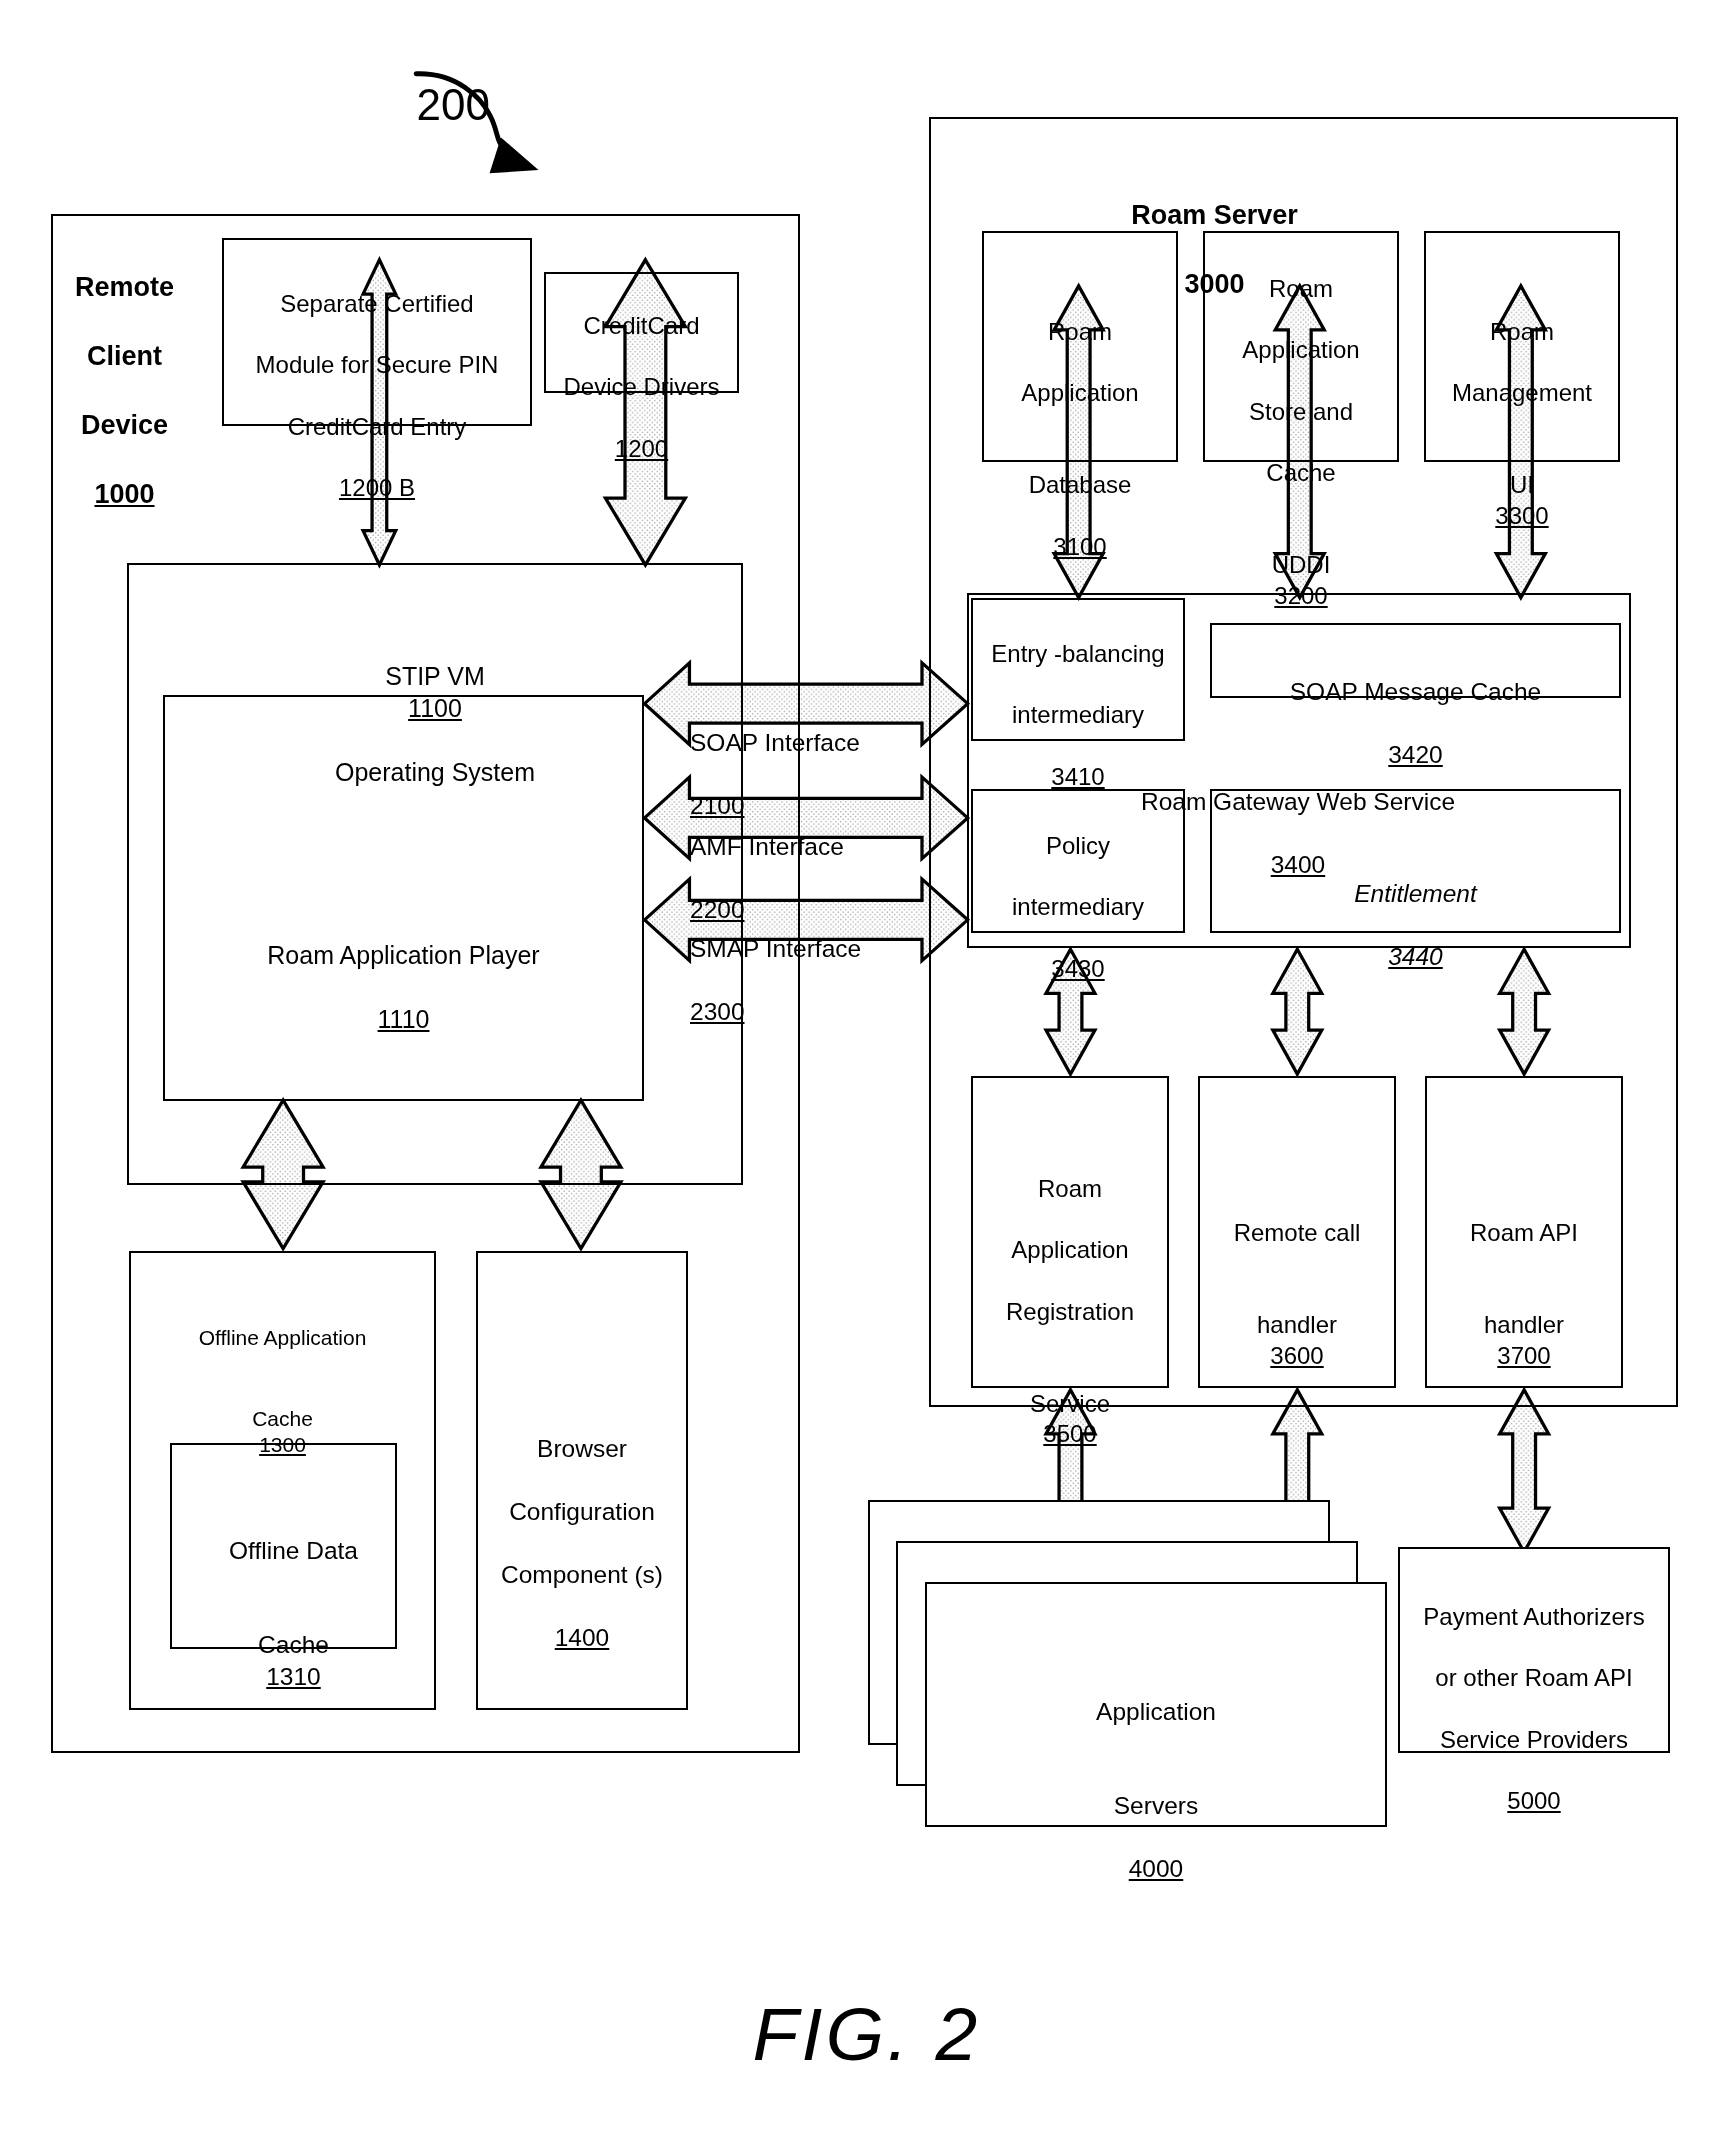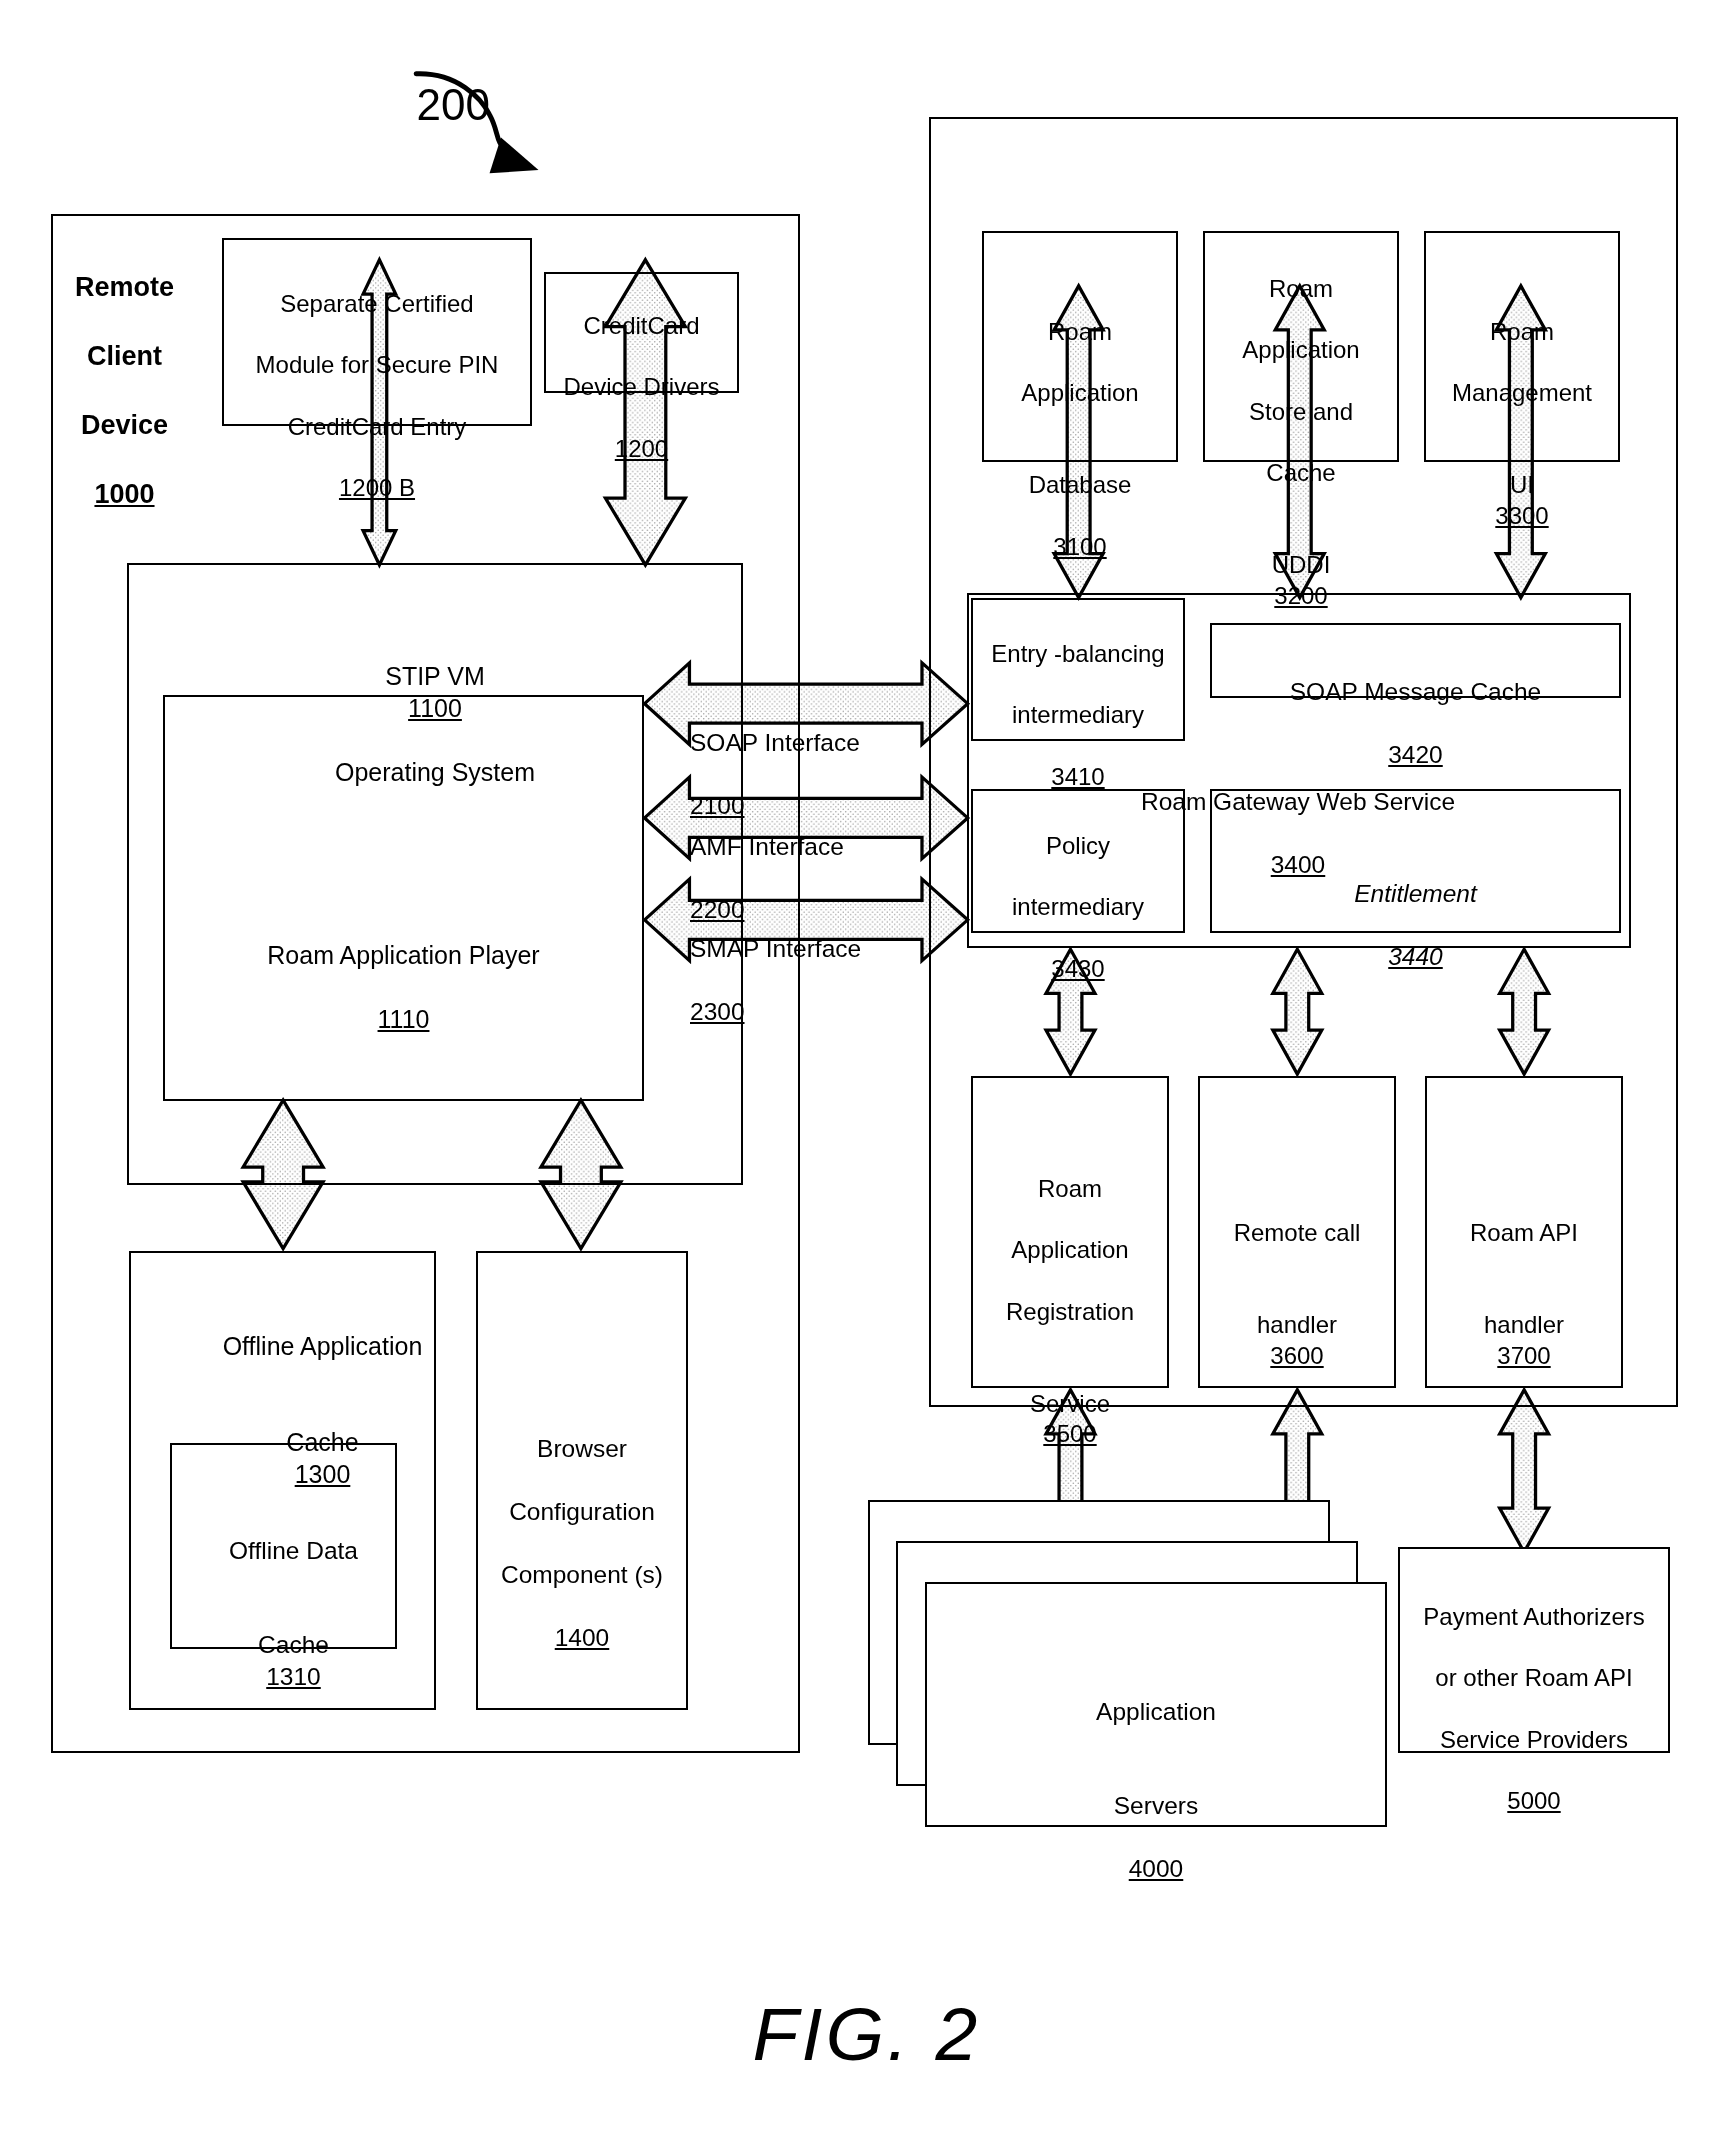--- a/index.html
+++ b/index.html
@@ -128,21 +128,21 @@
   <div class="box" style="left:163px;top:695px;width:481px;height:406px;"></div>
   <div class="lbl" style="left:163px;top:875px;width:481px;font-size:25px;">
     <div>
       <span>Roam Application Player</span>
       <span style="display:inline-block;width:11.4px;"></span>
       <span class="u">1110</span>
     </div>
   </div>
 
   <div class="box" style="left:129px;top:1251px;width:307px;height:459px;"></div>
-  <div class="lbl" style="left:129px;top:1298px;width:307px;font-size:25px;margin-left:40px;">
+  <div class="lbl" style="left:129px;top:1298px;width:307px;font-size:21px;">
     <div>Offline Application</div>
     <div>
       <span>Cache</span>
       <span class="u">1300</span>
     </div>
   </div>
 
   <div class="box" style="left:170px;top:1443px;width:227px;height:206px;border-width:2.4px;"></div>
   <div class="lbl" style="left:170px;top:1504px;width:247px;font-size:24.5px;">
     <div>Offline Data</div>
@@ -170,20 +170,25 @@
     <span style="display:inline-block;width:19.6px;"></span>
     <span class="u">2200</span>
   </div>
   <div class="lbl" style="left:690px;top:902px;width:233px;font-size:24.5px;text-align:left;">
     <span>SMAP Interface</span>
     <span style="display:inline-block;width:19.6px;"></span>
     <span class="u">2300</span>
   </div>
 
   <div class="box" style="left:929px;top:117px;width:749px;height:1290px;"></div>
+  <div class="lbl ttl" style="left:929px;top:163px;width:571px;font-size:27px;text-align:center;">
+    <span>Roam Server</span>
+    <span style="display:inline-block;width:11.4px;"></span>
+    <span>3000</span>
+  </div>
 
   <div class="box" style="left:982px;top:231px;width:196px;height:231px;"></div>
   <div class="lbl" style="left:982px;top:286px;width:196px;font-size:24px;">
     <div>Roam</div>
     <div>Application</div>
     <div>
       <span>Database</span>
       <span style="display:inline-block;width:6.5px;"></span>
       <span class="u">3100</span>
     </div>

